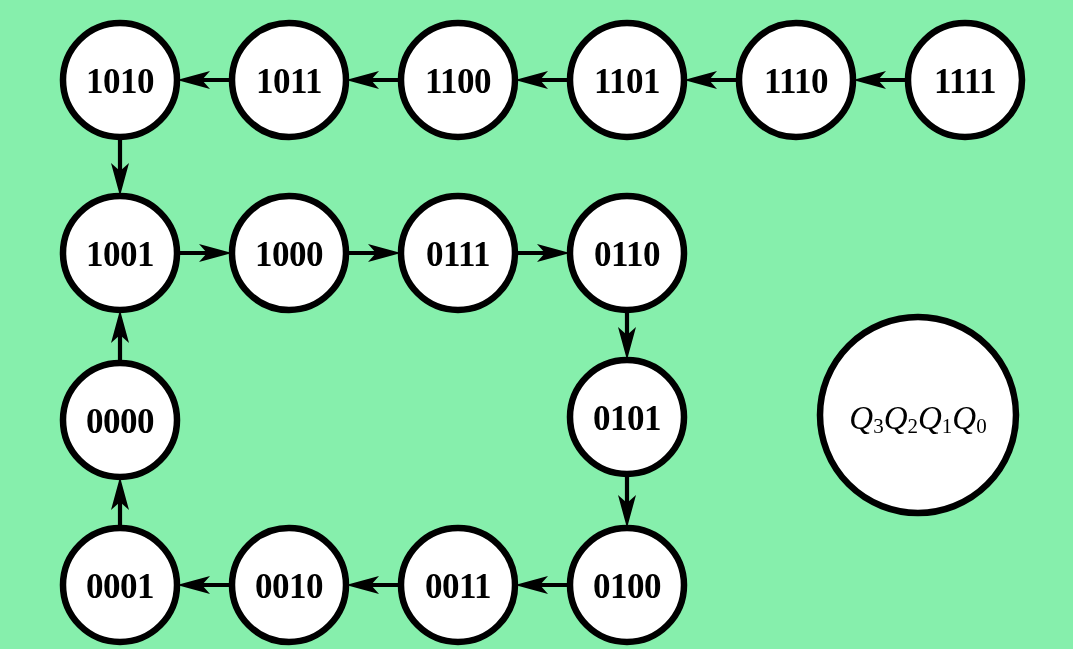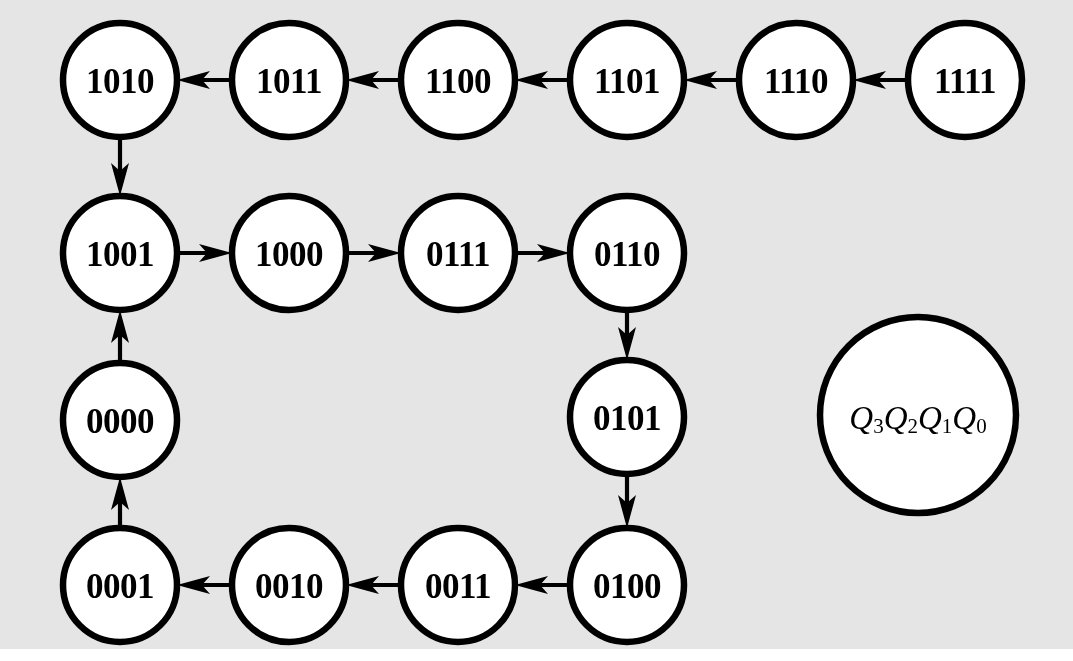--- a/index.html
+++ b/index.html
@@ -8,21 +8,21 @@
     padding: 0;
     background: #ffffff;
   }
   body {
     font-family: "Liberation Serif", "DejaVu Serif", serif;
   }
   #canvas-wrap {
     position: relative;
     width: 1073px;
     height: 649px;
-    background: #e5e5e5;
+    background: #86efac;
     overflow: hidden;
   }
   #diagram-svg {
     position: absolute;
     left: 0;
     top: 0;
     width: 1073px;
     height: 661px;
     display: block;
   }

